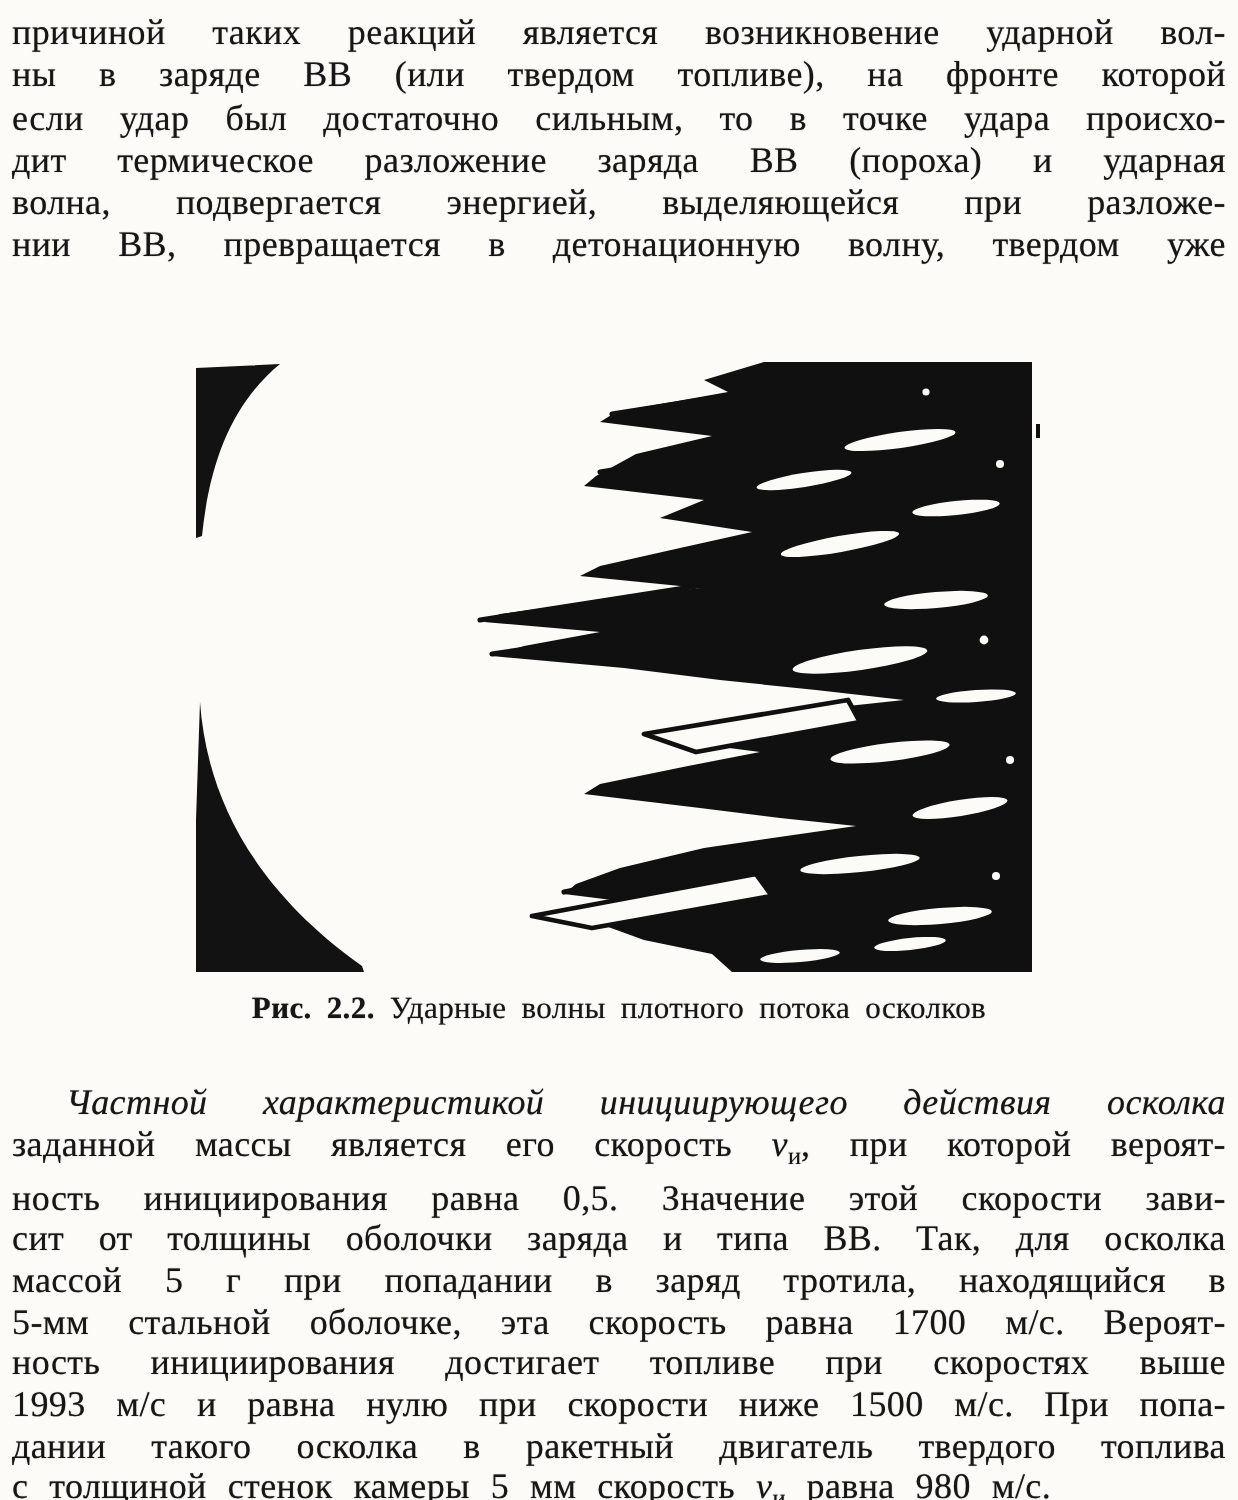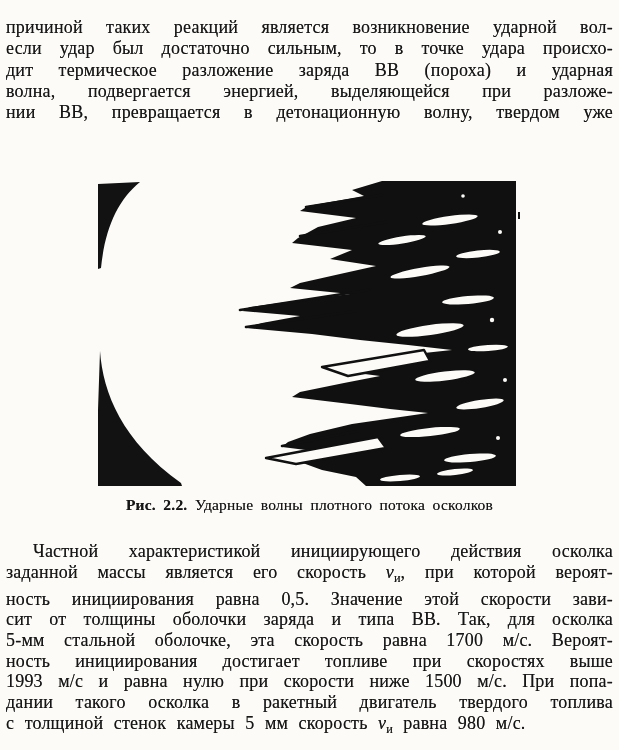--- a/index.html
+++ b/index.html
@@ -21,28 +21,28 @@
     overflow:hidden;
   }
   .body-text{
     position:absolute;
     left:6px;
     width:607px;
     font-size:18px;
     text-shadow:0 0 0.5px rgba(10,10,10,.6);
     letter-spacing:.2px;
   }
-  #para-top{ top:17px;  line-height:21.3px; }
+  #para-top{ top:6px;  line-height:21.3px; }
   #para-bottom{ top:541px; line-height:20.7px; }
   .line{
     text-align:justify;
     text-align-last:justify;
     white-space:normal;
   }
-  .line.indent{ text-indent:27px; }
+  .line.indent{ text-indent:27px;font-style:italic; }
   .line.natural{
     text-align-last:left;
     word-spacing:.32em;
   }
   .var{
     font-style:italic;
     font-family:"Liberation Serif",serif;
   }
   .sub{
     font-size:68%;
@@ -70,20 +70,21 @@
   }
   .caption .cap-label{ font-weight:bold; }
 </style>
 </head>
 <body>
 
 <div class="page">
 
   <div id="para-top" class="body-text">
       <div class="line">причиной таких реакций является возникновение ударной вол-</div>
+      <div class="line">ны в заряде ВВ (или твердом топливе), на фронте которой</div>
       <div class="line">если удар был достаточно сильным, то в точке удара происхо-</div>
       <div class="line">дит термическое разложение заряда ВВ (пороха) и ударная</div>
       <div class="line">волна, подвергается энергией, выделяющейся при разложе-</div>
       <div class="line">нии ВВ, превращается в детонационную волну, твердом уже</div>
     </div>
 
   <div class="figure">
     <svg width="619" height="312" viewBox="0 0 619 312" xmlns="http://www.w3.org/2000/svg">
 
       <g fill="#121212">
@@ -143,20 +144,21 @@
   <div class="caption">
     <span class="cap-label">Рис. 2.2.</span>
     <span class="cap-text">Ударные волны плотного потока осколков</span>
   </div>
 
   <div id="para-bottom" class="body-text">
       <div class="line indent">Частной характеристикой инициирующего действия осколка</div>
       <div class="line">заданной массы является его скорость <span class="var">v</span><span class="sub">и</span>, при которой вероят-</div>
       <div class="line">ность инициирования равна 0,5. Значение этой скорости зави-</div>
       <div class="line">сит от толщины оболочки заряда и типа ВВ. Так, для осколка</div>
+      <div class="line">массой 5 г при попадании в заряд тротила, находящийся в</div>
       <div class="line">5-мм стальной оболочке, эта скорость равна 1700 м/с. Вероят-</div>
       <div class="line">ность инициирования достигает топливе при скоростях выше</div>
       <div class="line">1993 м/с и равна нулю при скорости ниже 1500 м/с. При попа-</div>
       <div class="line">дании такого осколка в ракетный двигатель твердого топлива</div>
       <div class="line natural">с толщиной стенок камеры 5 мм скорость <span class="var">v</span><span class="sub">и</span> равна 980 м/с.</div>
     </div>
 
 </div>
 
 </body></html>

